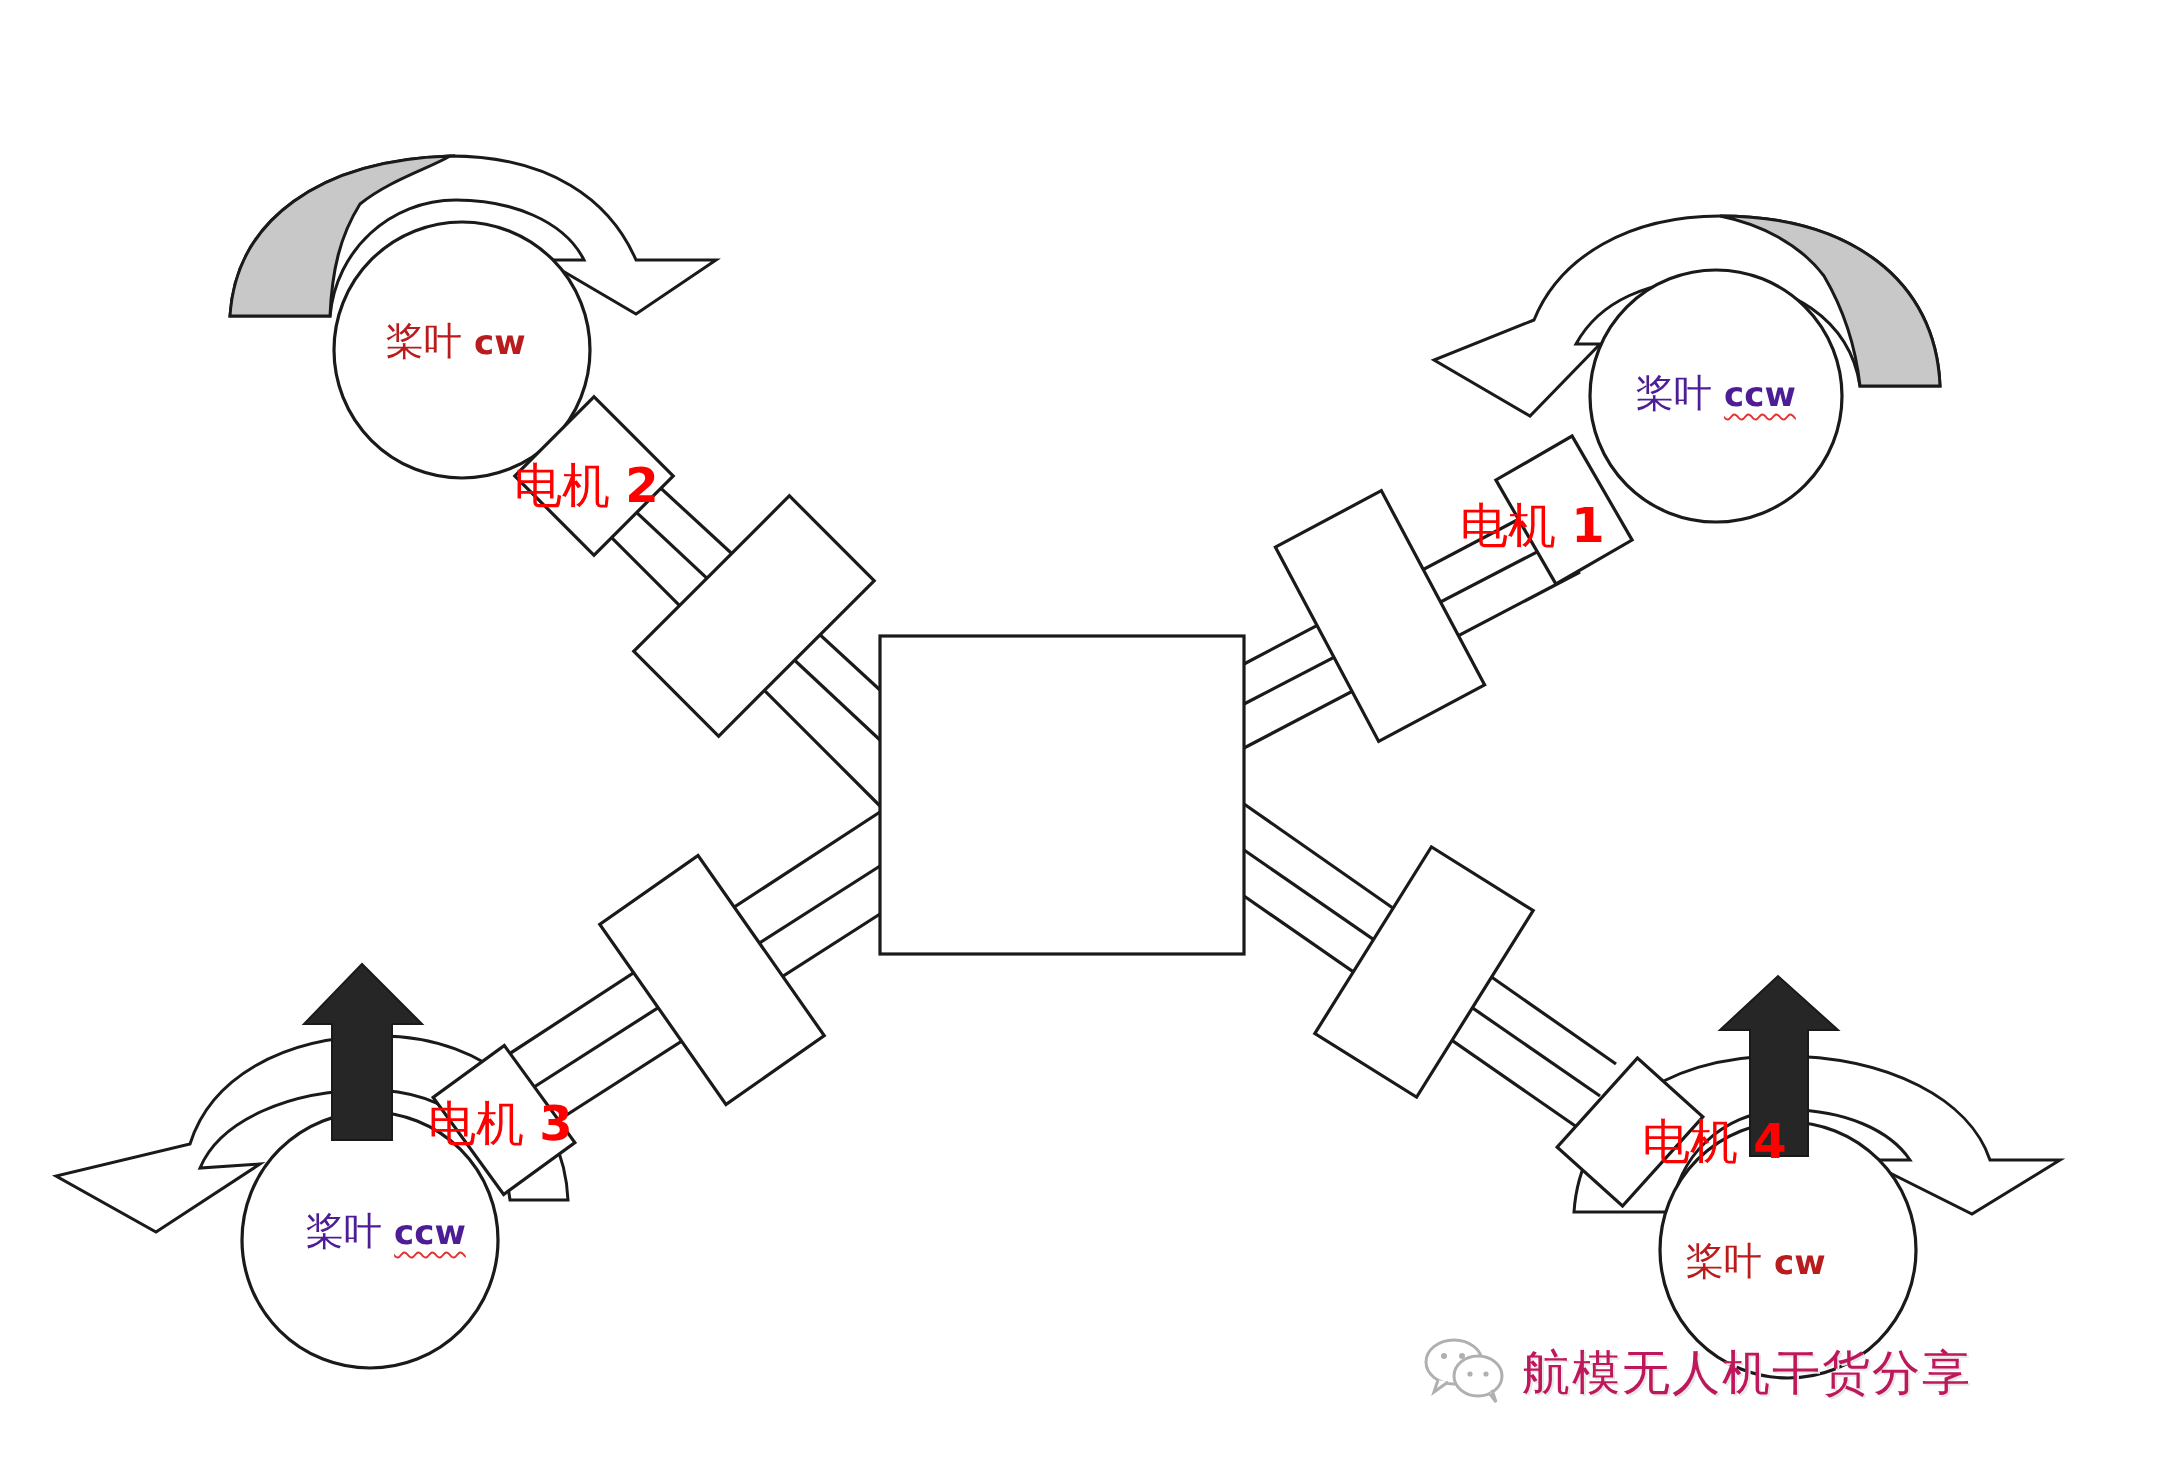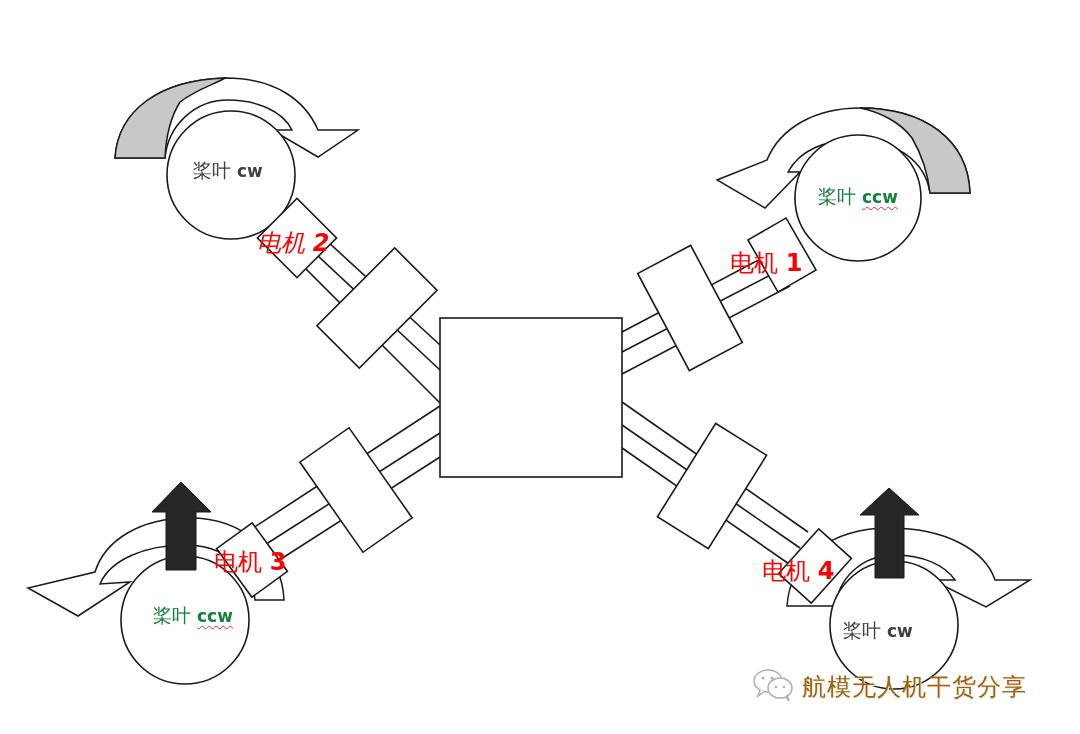--- a/index.html
+++ b/index.html
@@ -7,24 +7,24 @@
            font-family: "DejaVu Sans", sans-serif; }
     svg.diagram { position: absolute; left: 0; top: 0; }
     .stroke { fill: #ffffff; stroke: #1a1a1a; stroke-width: 1.6; }
     .arm-line { fill: none; stroke: #1a1a1a; stroke-width: 1.6; }
     .motor-label { position: absolute; color: #ff0000; font-size: 24px;
                    font-family: "DejaVu Sans", sans-serif; white-space: nowrap; }
     .motor-label .num { font-weight: bold; }
     .prop-label { position: absolute; font-size: 19px; white-space: nowrap;
                   font-family: "DejaVu Sans", sans-serif; }
     .prop-label .dir { font-weight: bold; font-size: 17px; }
-    .prop-label.cw { color: #404040; }
-    .prop-label.ccw { color: #15803d; }
+    .prop-label.cw { color: #b91c1c; }
+    .prop-label.ccw { color: #4c1d95; }
     .prop-label.ccw .dir { text-decoration: underline wavy #e03030; text-underline-offset: 3px; text-decoration-thickness: 1px; }
-    .watermark { position: absolute; left: 752px; top: 668px; color: #a16207;
+    .watermark { position: absolute; left: 711px; top: 668px; color: #be185d;
                  font-size: 24px; white-space: nowrap; letter-spacing: 1px;
                  text-shadow: 1px 1px 0 #e8e8e8; }
     .watermark .wechat { display: inline-block; vertical-align: middle; margin-right: 6px; }
   </style>
 </head>
 <body>
 
 <svg class="diagram" width="1080" height="734" viewBox="0 0 1080 734">
 
   <g>
@@ -99,29 +99,29 @@
 </div>
 <div class="prop-label cw" style="left:843px; top:618px;">
   <span>桨叶</span>
   <span class="dir">cw</span>
 </div>
 
 <div class="motor-label" style="left:730px; top:247px;">
   <span>电机</span>
   <span class="num">1</span>
 </div>
-<div class="motor-label" style="left:257px; top:227px;font-style:italic;">
+<div class="motor-label" style="left:257px; top:227px;">
   <span>电机</span>
   <span class="num">2</span>
 </div>
 <div class="motor-label" style="left:214px; top:546px;">
   <span>电机</span>
   <span class="num">3</span>
 </div>
-<div class="motor-label" style="left:762px; top:555px;">
+<div class="motor-label" style="left:821px; top:555px;">
   <span>电机</span>
   <span class="num">4</span>
 </div>
 
 <div class="watermark">
   <span class="wechat">
     <svg width="44" height="34" viewBox="0 0 44 34">
       <ellipse cx="16" cy="13" rx="14" ry="11" fill="#ffffff" stroke="#b0b0b0" stroke-width="1.5"></ellipse>
       <path d="M8,22 L6,28 L13,23" fill="#ffffff" stroke="#b0b0b0" stroke-width="1.5"></path>
       <ellipse cx="28" cy="20" rx="12" ry="10" fill="#ffffff" stroke="#b0b0b0" stroke-width="1.5"></ellipse>

